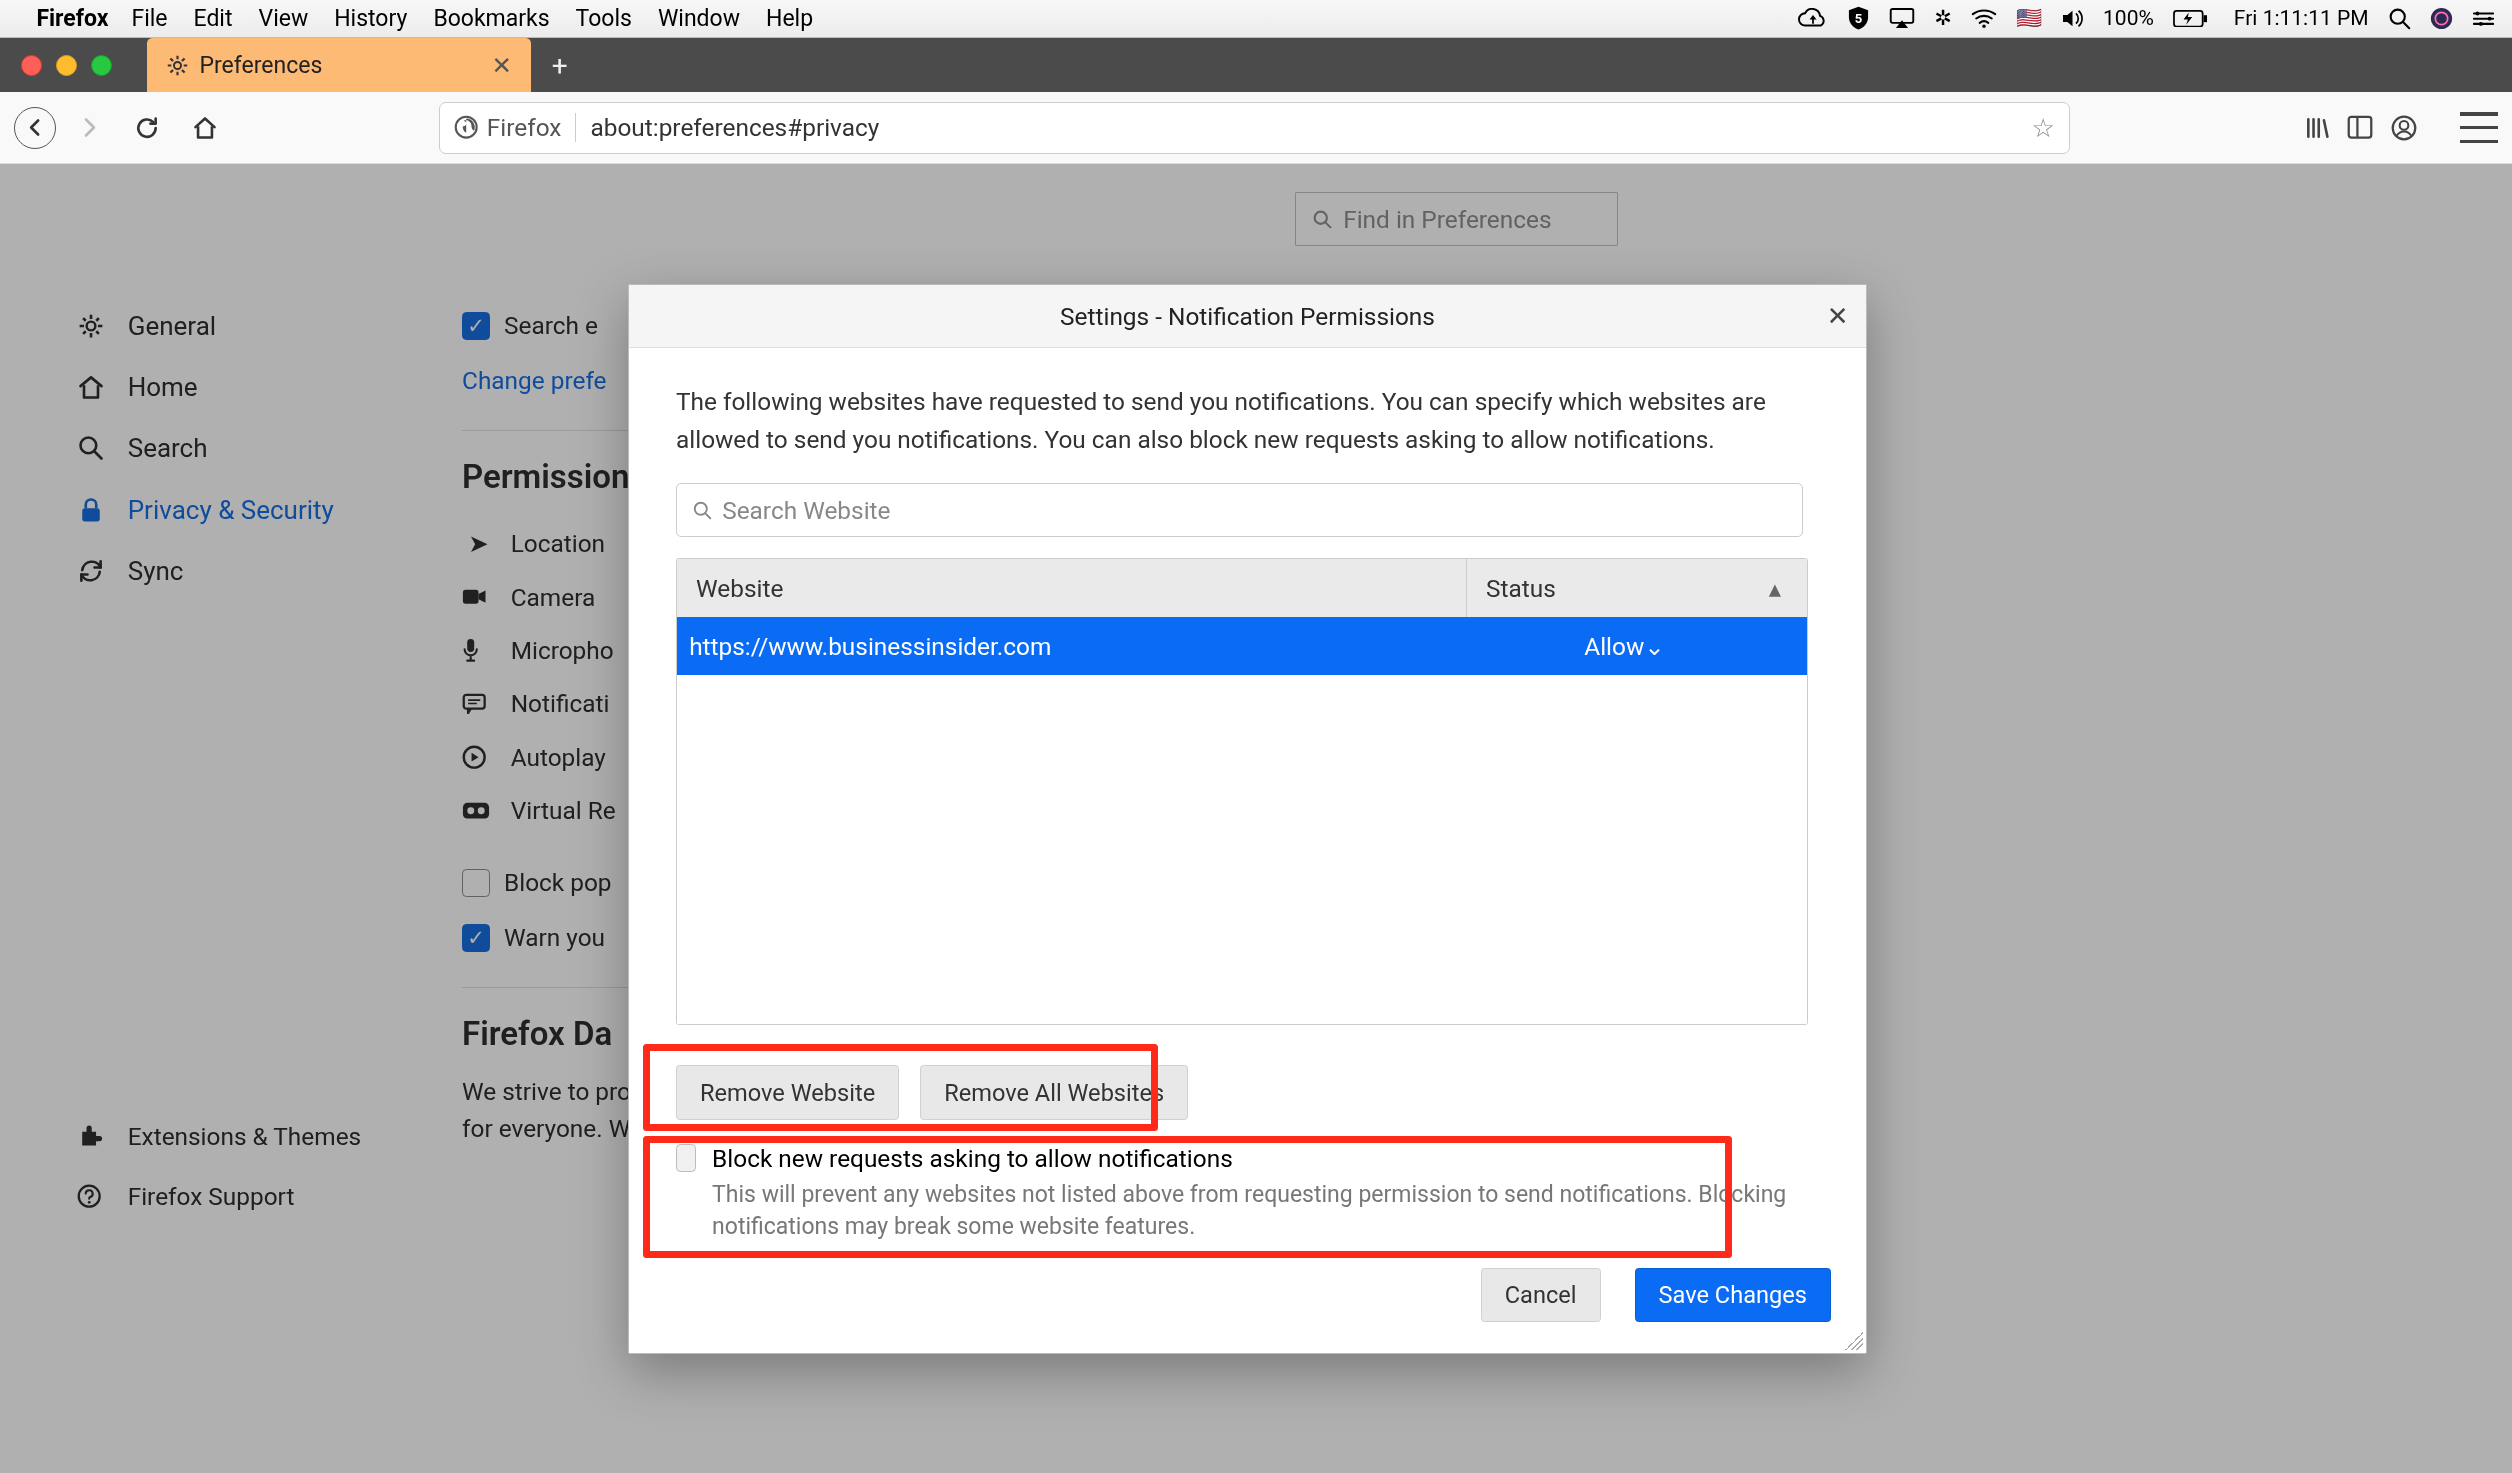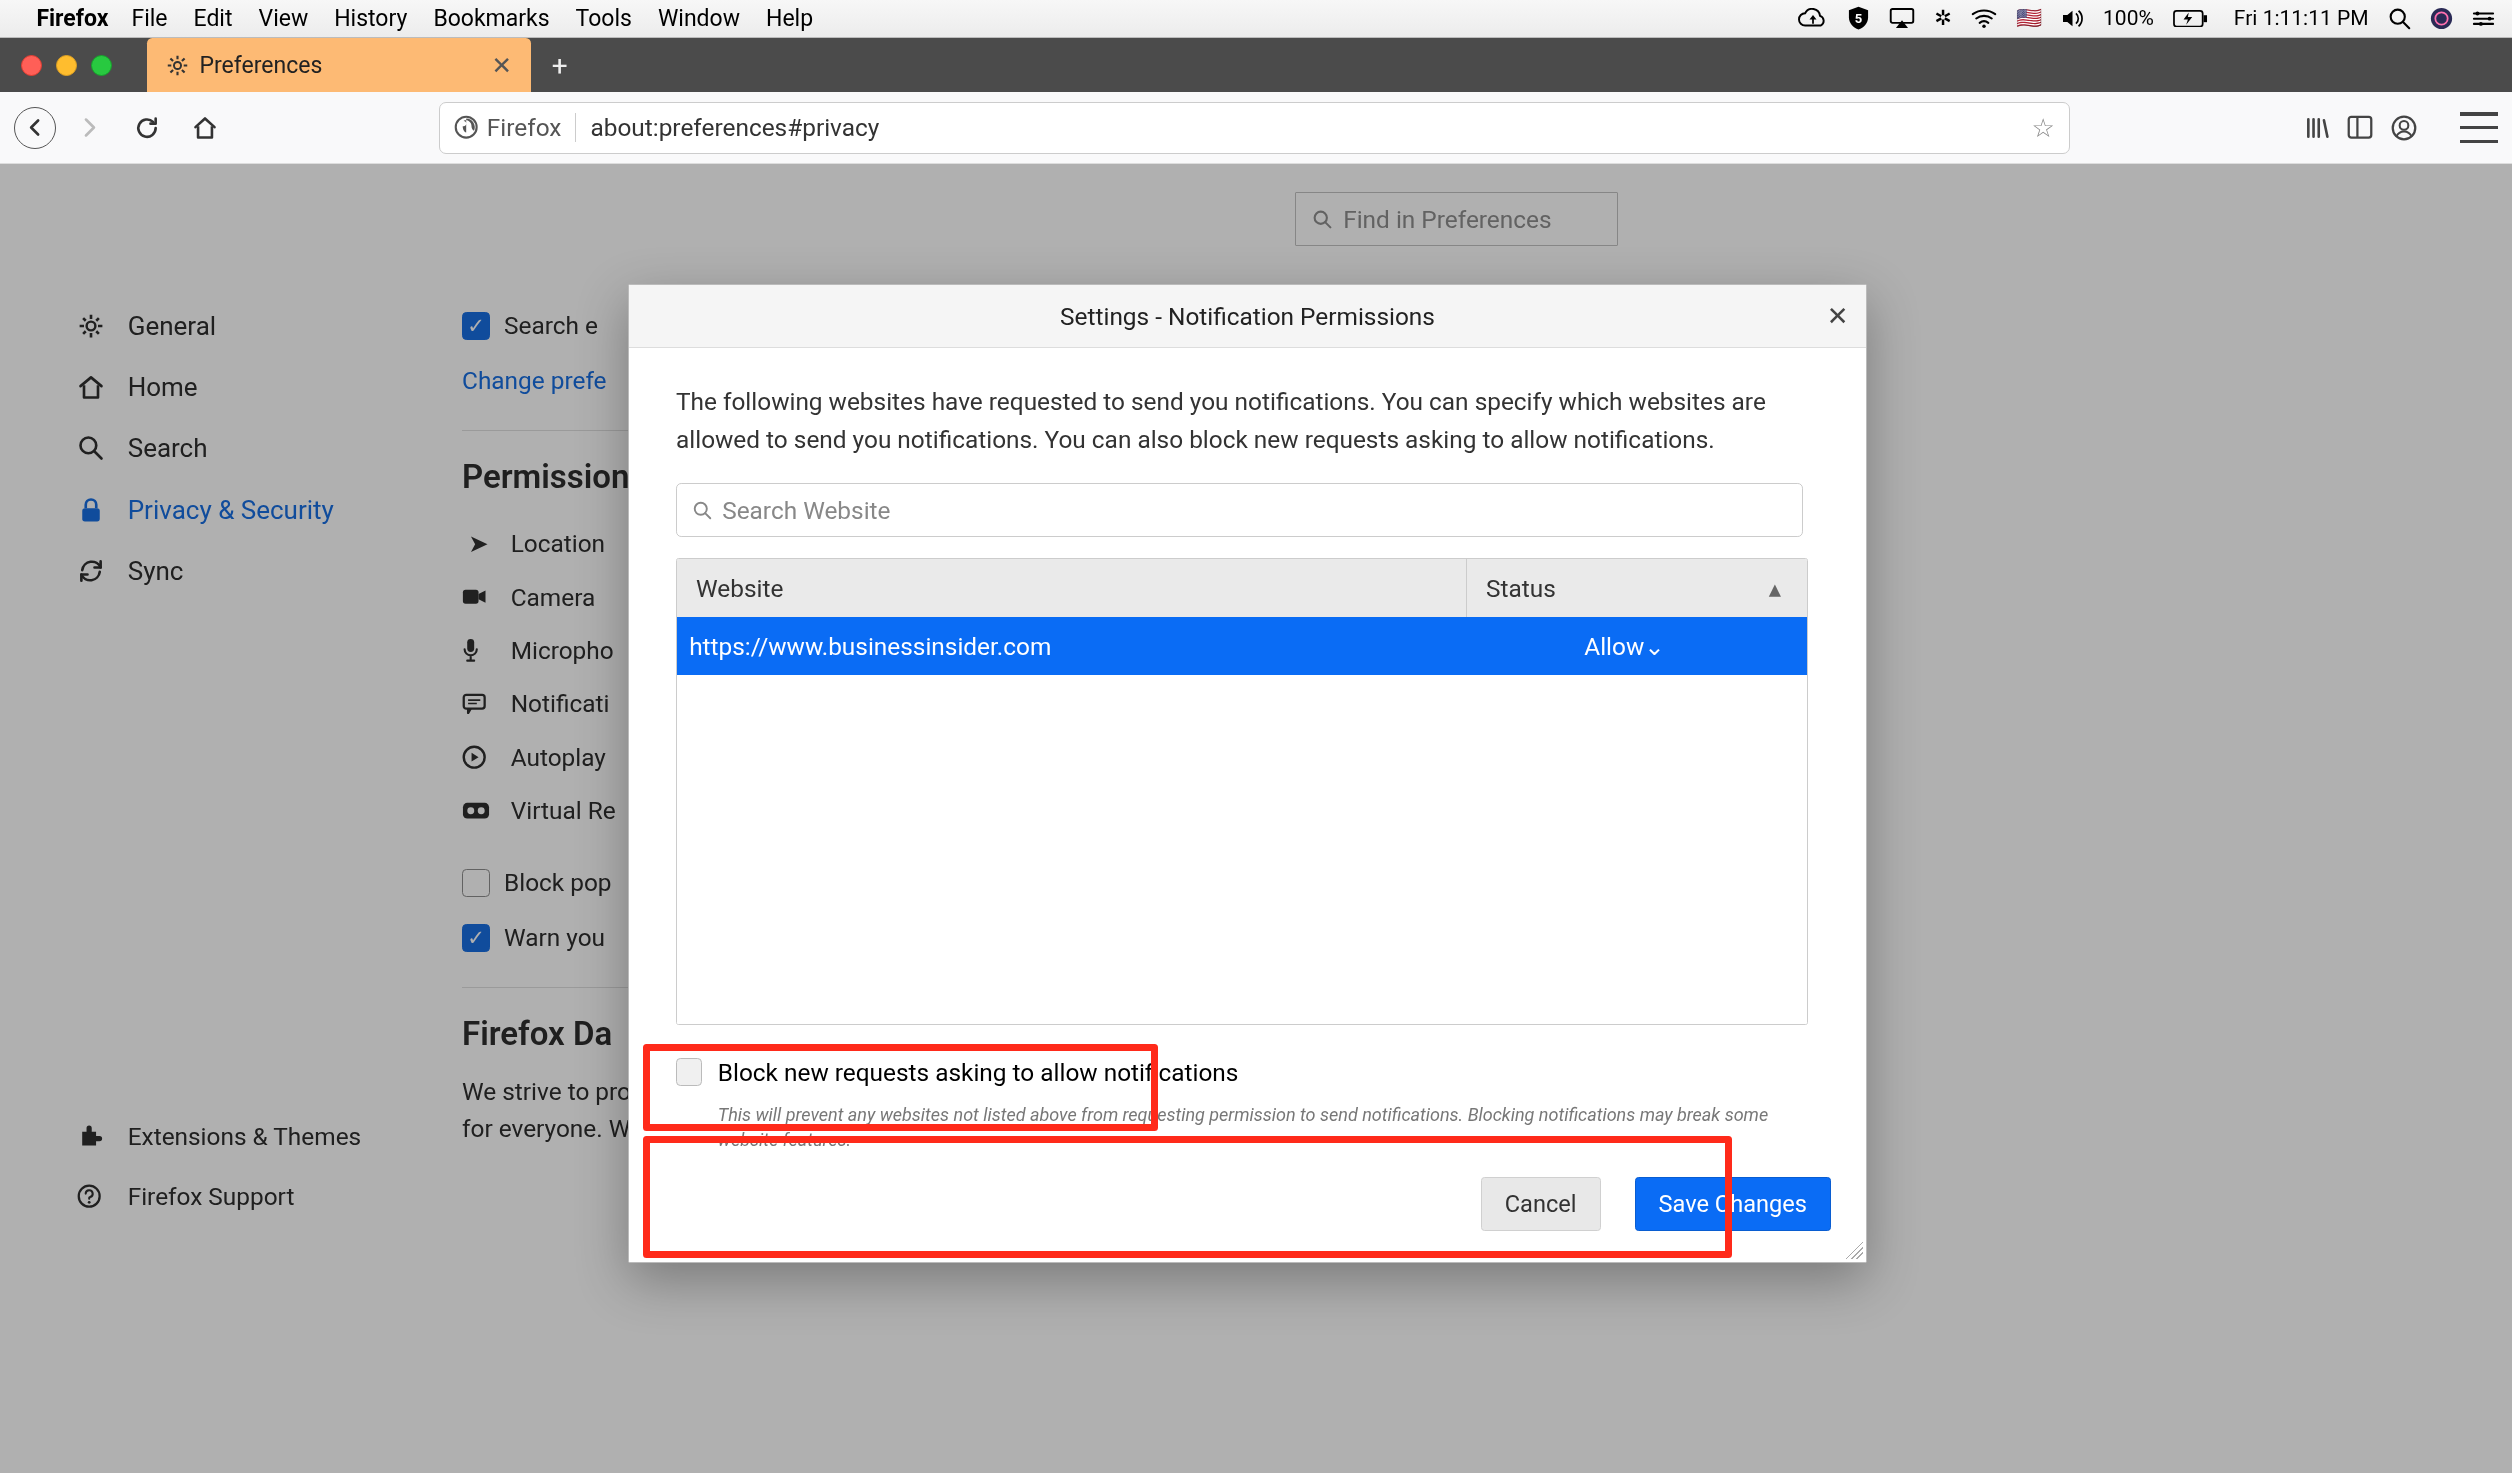--- a/index.html
+++ b/index.html
@@ -319,21 +319,21 @@
       display: flex; gap: 21px;
       padding: 23px 47px 8.7px;
     }
     .block-row {
       padding: 15.7px 47px 7px;
       display: flex; gap: 15.7px;
       align-items: flex-start;
       font-size: 24.4px;
     }
     .block-row .desc2 {
-      color: #777; font-size: 18px; margin-top: 15px; line-height: 1.4; font-style: italic;
+      color: #777; font-size: 23px; margin-top: 6px; line-height: 1.4;
     }
     .footer-row {
       display: flex; justify-content: flex-end; gap: 34px;
       padding: 17.4px 35px 31px;
     }
     
     .resize-corner {
       position: absolute;
       right: 3.5px; bottom: 3.5px;
       width: 17.4px; height: 17.4px;
@@ -691,20 +691,24 @@
           <div class="col-w">https://www.businessinsider.com</div>
           <div class="col-s">
             <span>Allow</span>
             <span>⌄</span>
           </div>
         </div>
         <div class="body-area"></div>
       </div>
     </div>
 
+    <div class="action-row">
+      <button class="btn">Remove Website</button>
+      <button class="btn">Remove All Websites</button>
+    </div>
 
     <div class="block-row">
       <div class="cb" style="background:#f0f0f0; border-color:#bbb;"></div>
       <div>
         <div>Block new requests asking to allow notifications</div>
         <div class="desc2">This will prevent any websites not listed above from requesting permission to send notifications. Blocking notifications may break some website features.</div>
       </div>
     </div>
 
     <div class="footer-row">

